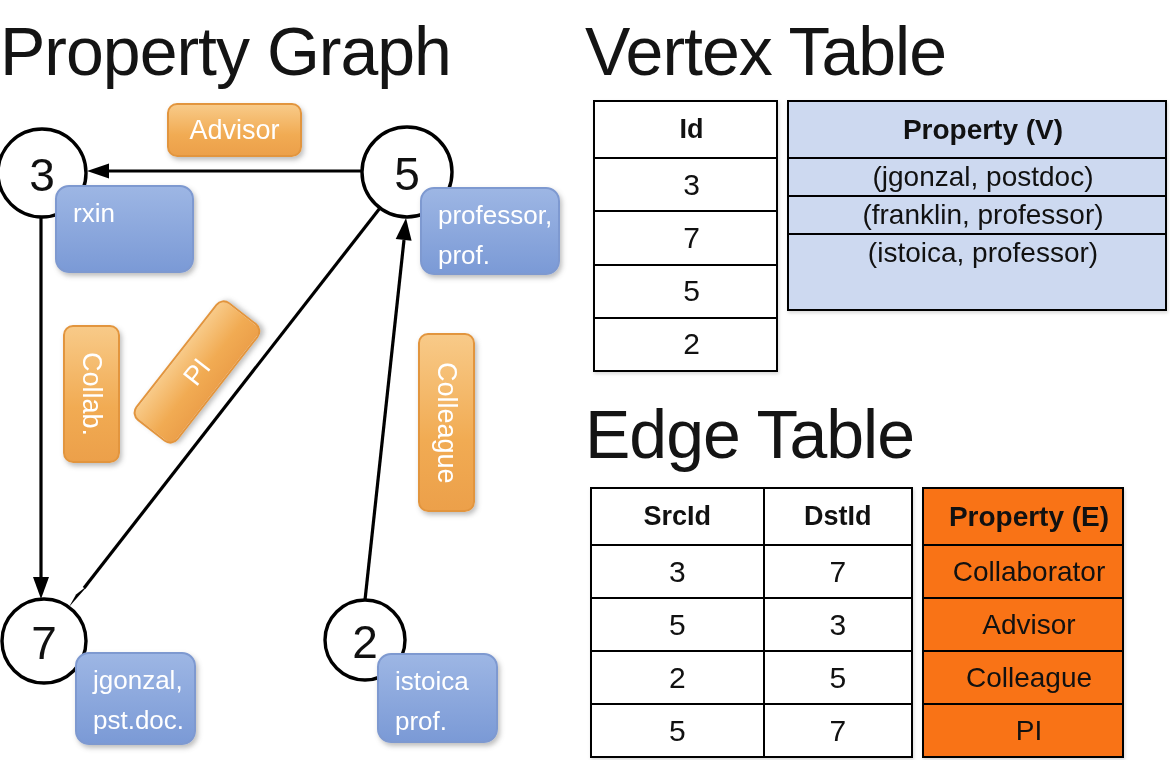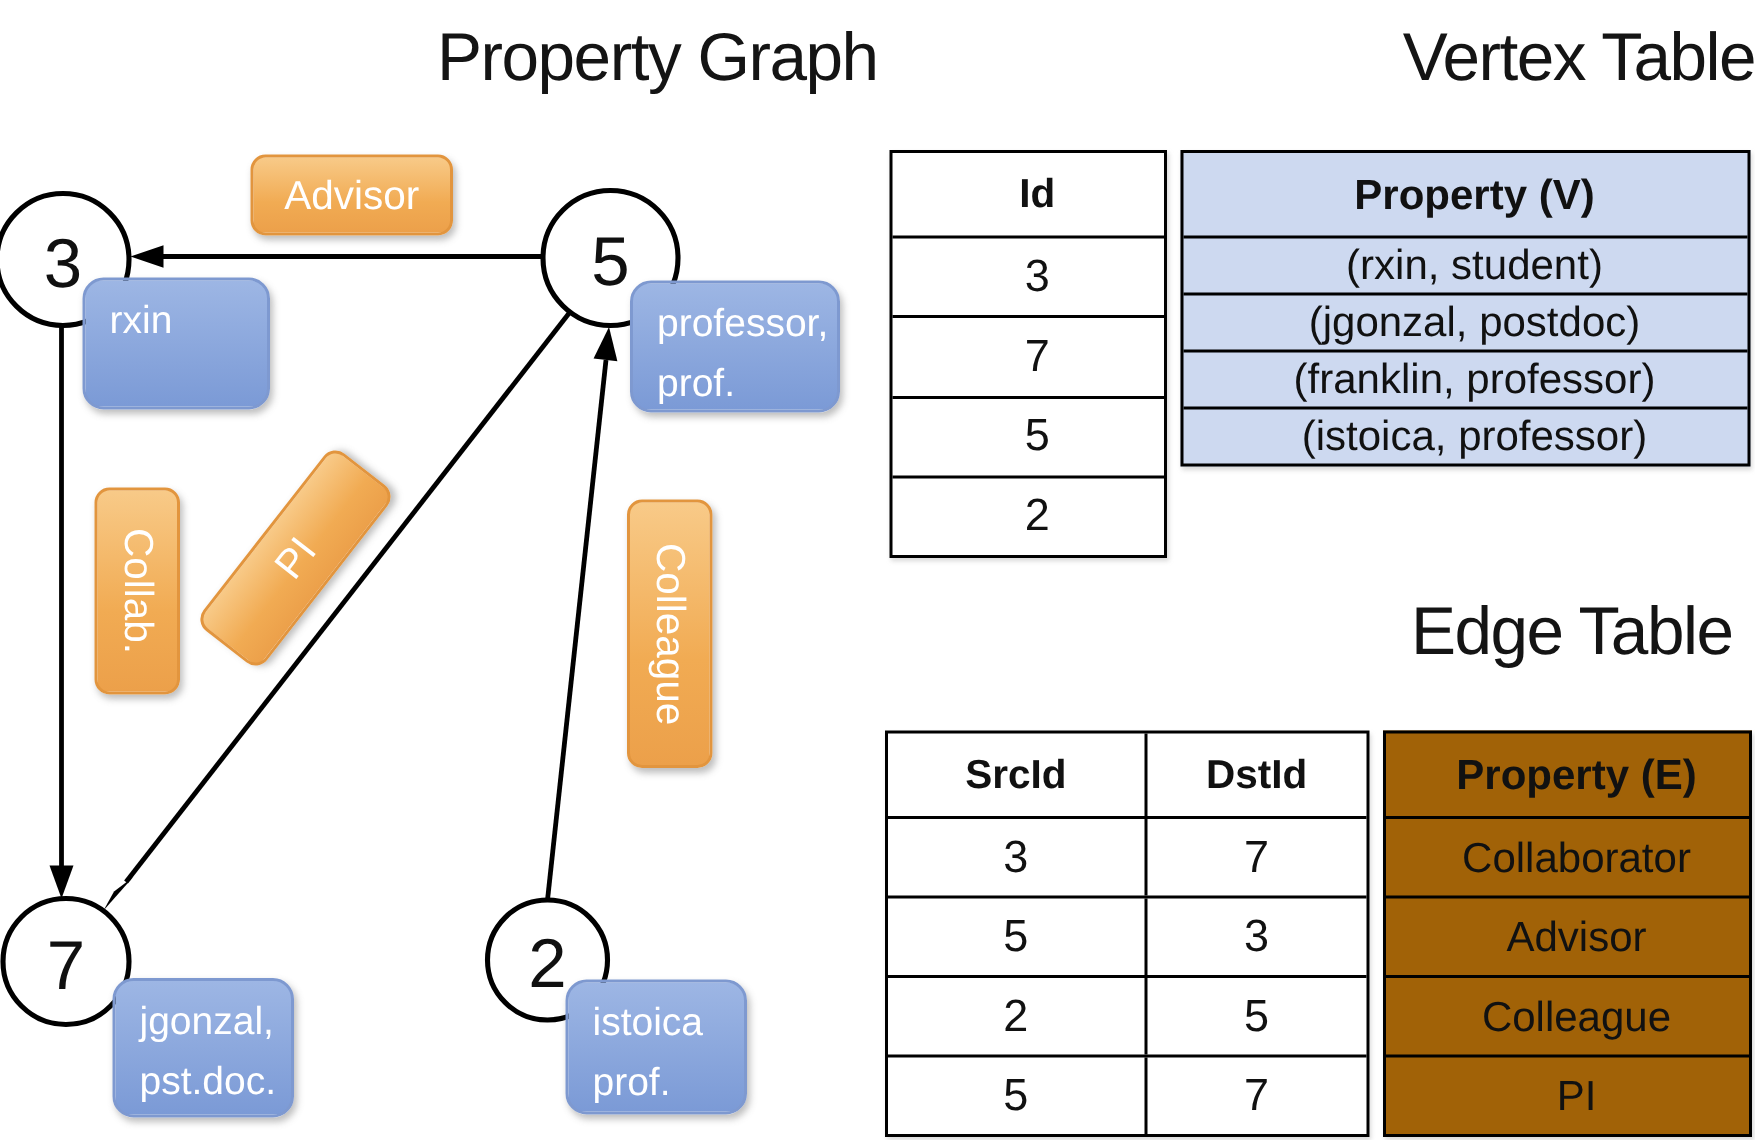--- a/index.html
+++ b/index.html
@@ -4,21 +4,21 @@
 <style>
   html,body{margin:0;padding:0;}
   body{
     width:1170px;height:760px;background:#ffffff;
     font-family:"Liberation Sans", sans-serif;
     position:relative;overflow:hidden;color:#111;
   }
   .stage{position:absolute;left:0;top:0;width:1170px;height:760px;}
 
   
-  .title{position:absolute;text-align:right;font-size:45px;font-weight:400;
+  .title{position:absolute;text-align:left;font-size:68px;font-weight:400;
          color:#141414;letter-spacing:-1px;white-space:nowrap;}
   #title-graph{left:0;top:12px;width:585px;}
   #title-vertex{left:585px;top:12px;width:585px;}
   #title-edge{left:585px;top:395px;width:570px;}
 
   
   svg.graph{position:absolute;left:0;top:0;z-index:1;}
   .node-num{position:absolute;z-index:2;font-size:46px;color:#101010;
             transform:translate(-50%,-50%);}
 
@@ -40,21 +40,21 @@
 
   
   .bbox{
     position:absolute;z-index:3;
     background:linear-gradient(180deg,#9db6e4 0%,#7b9ad6 100%);
     border:2px solid #7e99d0;border-radius:14px;
     color:#fff;font-size:26px;line-height:1.55;
     padding:6px 4px 0 16px;box-sizing:border-box;
     box-shadow:2px 3px 5px rgba(110,110,110,.45);
   }
-  #box-rxin{left:55px;top:185px;width:125px;height:88px;}
+  #box-rxin{left:55px;top:185px;width:139px;height:88px;}
   #box-franklin{left:420px;top:187px;width:140px;height:88px;}
   #box-jgonzal{left:75px;top:652px;width:121px;height:93px;}
   #box-istoica{left:377px;top:653px;width:121px;height:90px;}
   .bbox div{white-space:nowrap;}
 
   
   .tbl{position:absolute;border:2.5px solid #000;box-sizing:border-box;
        display:grid;background:#fff;box-shadow:1px 2px 3px rgba(150,150,150,.35);}
   .tbl .trow{border-top:2.5px solid #000;display:flex;align-items:stretch;}
   .tbl .trow:first-child{border-top:none;}
@@ -62,22 +62,22 @@
              font-size:30px;font-weight:300;margin-left:12px;}
   .tbl .cell.hdr{font-weight:bold;font-size:27px;}
   .tbl .cell + .cell{border-left:2.5px solid #000;}
 
   #vtbl-id{left:593px;top:100px;width:185px;height:272px;
            grid-template-rows:55px repeat(4,1fr);}
   #vtbl-prop{left:787px;top:100px;width:380px;height:211px;
              grid-template-rows:55px repeat(4,1fr);background:#cdd9f0;}
   #etbl-ids{left:590px;top:487px;width:323px;height:271px;
             grid-template-rows:55px repeat(4,1fr);}
-  #etbl-prop{left:922px;top:487px;width:246px;height:271px;
-             grid-template-rows:55px repeat(4,1fr);background:#a16207;}
+  #etbl-prop{left:922px;top:487px;width:202px;height:271px;
+             grid-template-rows:55px repeat(4,1fr);background:#f97316;}
   #vtbl-prop .cell, #etbl-prop .cell{font-size:28px;}
 </style>
 </head>
 <body>
 
 <div class="stage">
 
   <div class="title" id="title-graph">Property Graph</div>
   <div class="title" id="title-vertex">Vertex Table</div>
   <div class="title" id="title-edge">Edge Table</div>
@@ -153,23 +153,20 @@
     <div class="trow">
       <div class="cell">2</div>
     </div>
   </div>
 
   <div class="tbl" id="vtbl-prop">
     <div class="trow">
       <div class="cell hdr">Property (V)</div>
     </div>
     <div class="trow">
-      <div class="cell">(rxin, student)</div>
-    </div>
-    <div class="trow">
       <div class="cell">(jgonzal, postdoc)</div>
     </div>
     <div class="trow">
       <div class="cell">(franklin, professor)</div>
     </div>
     <div class="trow">
       <div class="cell">(istoica, professor)</div>
     </div>
   </div>
 

